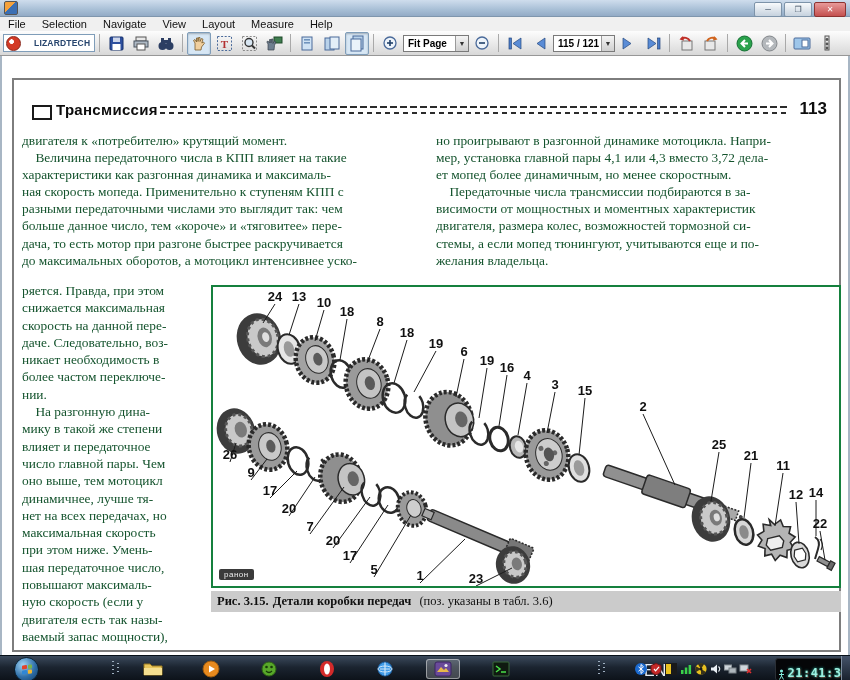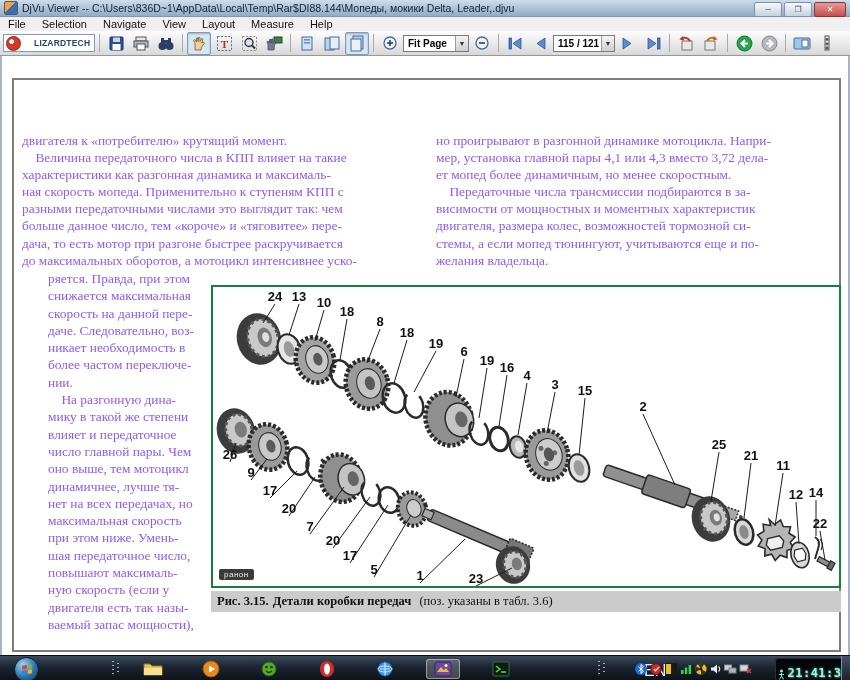--- a/index.html
+++ b/index.html
@@ -45,21 +45,21 @@
   #hdr{position:absolute;left:0;top:22px;width:100%;height:20px;}
   #hdr-box{position:absolute;left:18px;top:3px;width:16px;height:11px;border:2px solid #1a1a1a;background:#fff;}
   #hdr-title{position:absolute;left:42px;top:-1px;font-size:15px;font-weight:bold;color:#0d0d0d;font-family:"Liberation Sans",sans-serif;letter-spacing:.3px;}
   #hdr-band{position:absolute;left:146px;right:52px;top:4px;height:9px;
     background:
       repeating-linear-gradient(90deg,#2b2b2b 0 7px,transparent 7px 10px) 0 0/100% 2px no-repeat,
       repeating-linear-gradient(90deg,#2b2b2b 0 5px,transparent 5px 9px) 0 6px/100% 2px no-repeat;}
   #hdr-num{position:absolute;right:12px;top:-3px;font-size:17px;font-weight:bold;color:#0d0d0d;}
 
   .coltext{position:absolute;font-family:"Liberation Serif",serif;font-size:13.4px;line-height:17.1px;
-    color:#8b5cf6;white-space:pre-line;text-align:left;}
+    color:#14532d;white-space:pre-line;text-align:left;}
 
   #figure{position:absolute;left:197px;top:205px;width:630px;height:303px;border:2px solid #15803d;background:#fff;box-sizing:border-box;}
   #figcaption-bar{position:absolute;left:197px;top:511px;width:630px;height:21px;background:#cbcbcb;
     display:flex;align-items:center;padding-left:6px;box-sizing:border-box;
     font-family:"Liberation Serif",serif;font-size:12.5px;color:#111;}
   #figcaption-bar b{margin-right:4px;}
 
   svg text.callout{font-family:"Liberation Sans",sans-serif;font-size:13px;font-weight:bold;fill:#101010;}
   svg .lead{stroke:#1c1c1c;stroke-width:1;}
   .part-stroke{stroke:#2a2a2a;}
@@ -88,21 +88,20 @@
     text-shadow:0 0 3px #27c9b2,1px 1px 0 #5a1410;letter-spacing:.5px;}
   #led-day{font-size:5px;color:#e0604a;align-self:flex-end;margin-bottom:3px;}
   #show-desktop{position:absolute;right:0;top:0;width:8px;height:25px;background:linear-gradient(#44536a,#18202c);
     border-left:1px solid #7e8ea0;}
 </style>
 </head>
 <body>
 
 <div id="titlebar" class="abs">
   <div id="app-icon"></div>
-  <div id="title-text">DjVu Viewer -- C:\Users\836D~1\AppData\Local\Temp\Rar$DI88.144\Мопеды, мокики Delta, Leader,.djvu</div>
   <div id="win-buttons">
     <div class="winbtn">─</div>
     <div class="winbtn">❐</div>
     <div class="winbtn close">✕</div>
   </div>
 </div>
 
 <div id="menubar" class="abs">
   <div class="menu-item">File</div>
   <div class="menu-item">Selection</div>
@@ -273,30 +272,36 @@
         <circle cx="6" cy="4.5" r="1.4" fill="#555"></circle>
         <circle cx="6" cy="9" r="1.4" fill="#555"></circle>
         <circle cx="6" cy="13" r="1.4" fill="#555"></circle>
       </svg>
   </div>
 </div>
 
 <div id="viewport" class="abs">
   <div id="page">
 
+    <div id="hdr">
+      <div id="hdr-box"></div>
+      <div id="hdr-title">Трансмиссия</div>
+      <div id="hdr-band"></div>
+      <div id="hdr-num">113</div>
+    </div>
 
     <div class="coltext" style="left:8px;top:52px;width:410px;">двигателя к «потребителю» крутящий момент.
 &nbsp;&nbsp;&nbsp;&nbsp;Величина передаточного числа в КПП влияет на такие
 характеристики как разгонная динамика и максималь-
 ная скорость мопеда. Применительно к ступеням КПП с
 разными передаточными числами это выглядит так: чем
 больше данное число, тем «короче» и «тяговитее» пере-
 дача, то есть мотор при разгоне быстрее раскручивается
 до максимальных оборотов, а мотоцикл интенсивнее уско-</div>
-    <div class="coltext" style="left:8px;top:190px;width:190px;line-height:17.3px;margin-left:26px;">ряется. Правда, при этом
+    <div class="coltext" style="left:8px;top:202px;width:190px;line-height:17.3px;">ряется. Правда, при этом
 снижается максимальная
 скорость на данной пере-
 даче. Следовательно, воз-
 никает необходимость в
 более частом переключе-
 нии.
 &nbsp;&nbsp;&nbsp;&nbsp;На разгонную дина-
 мику в такой же степени
 влияет и передаточное
 число главной пары. Чем

